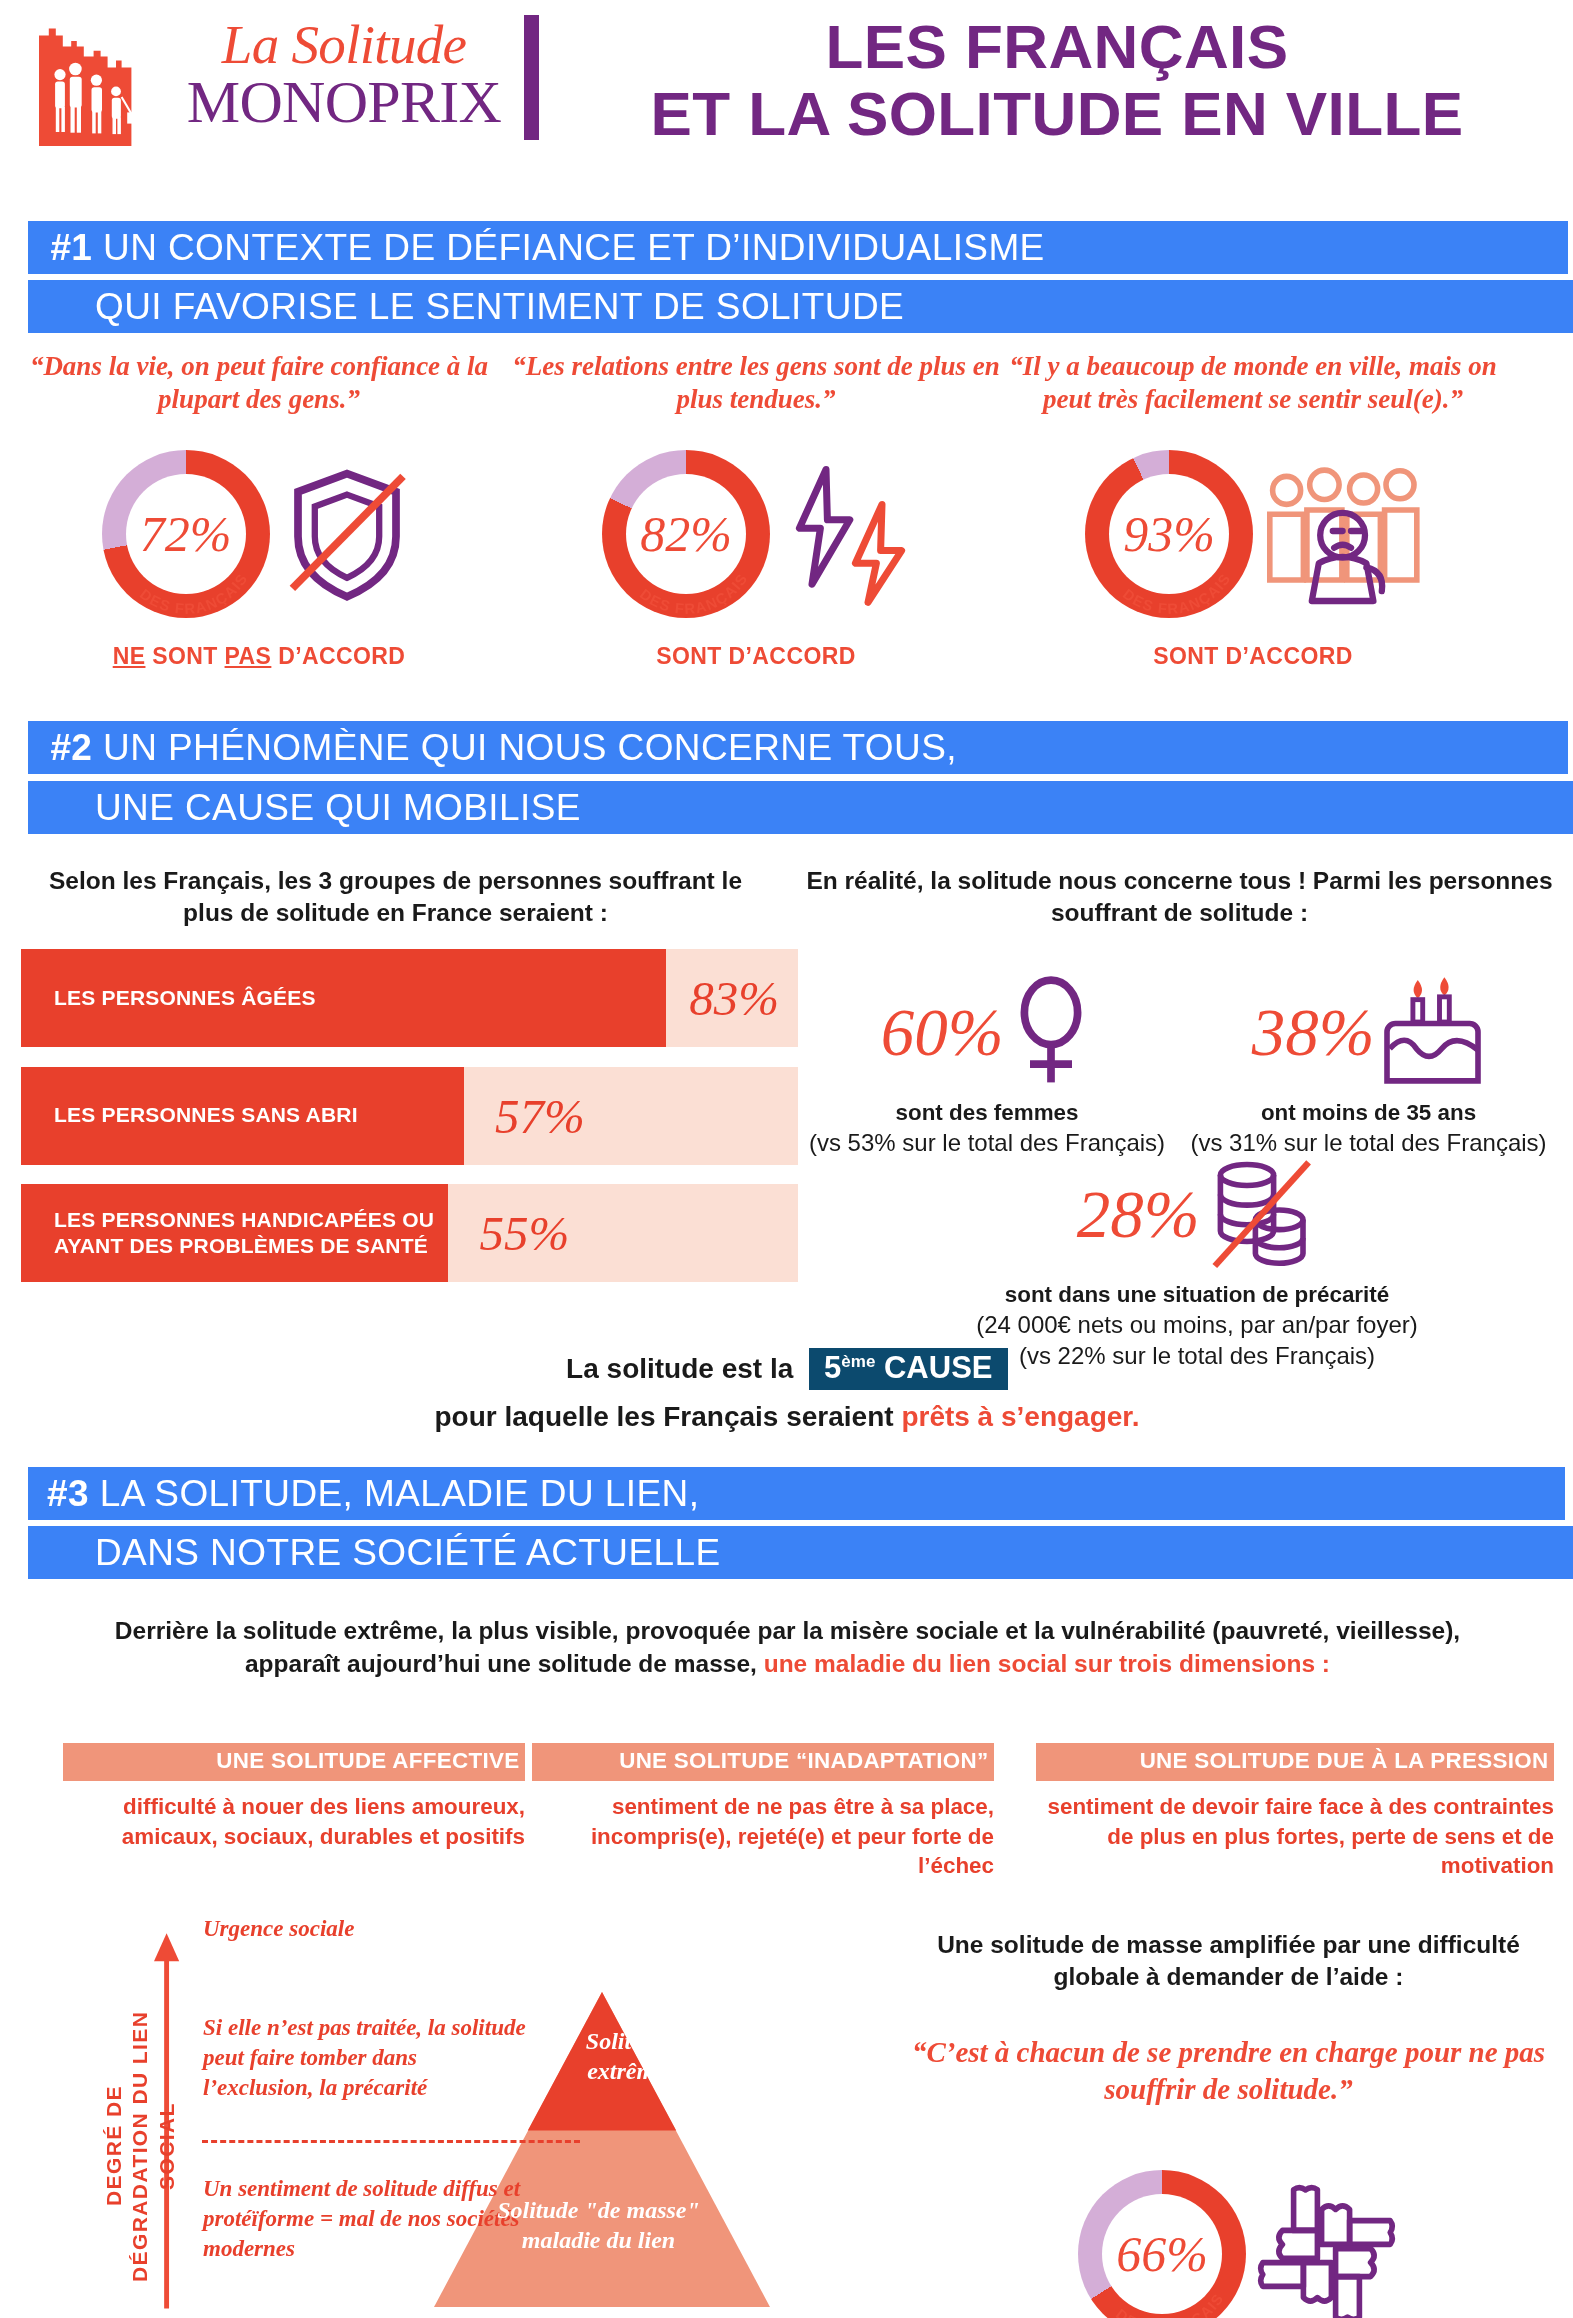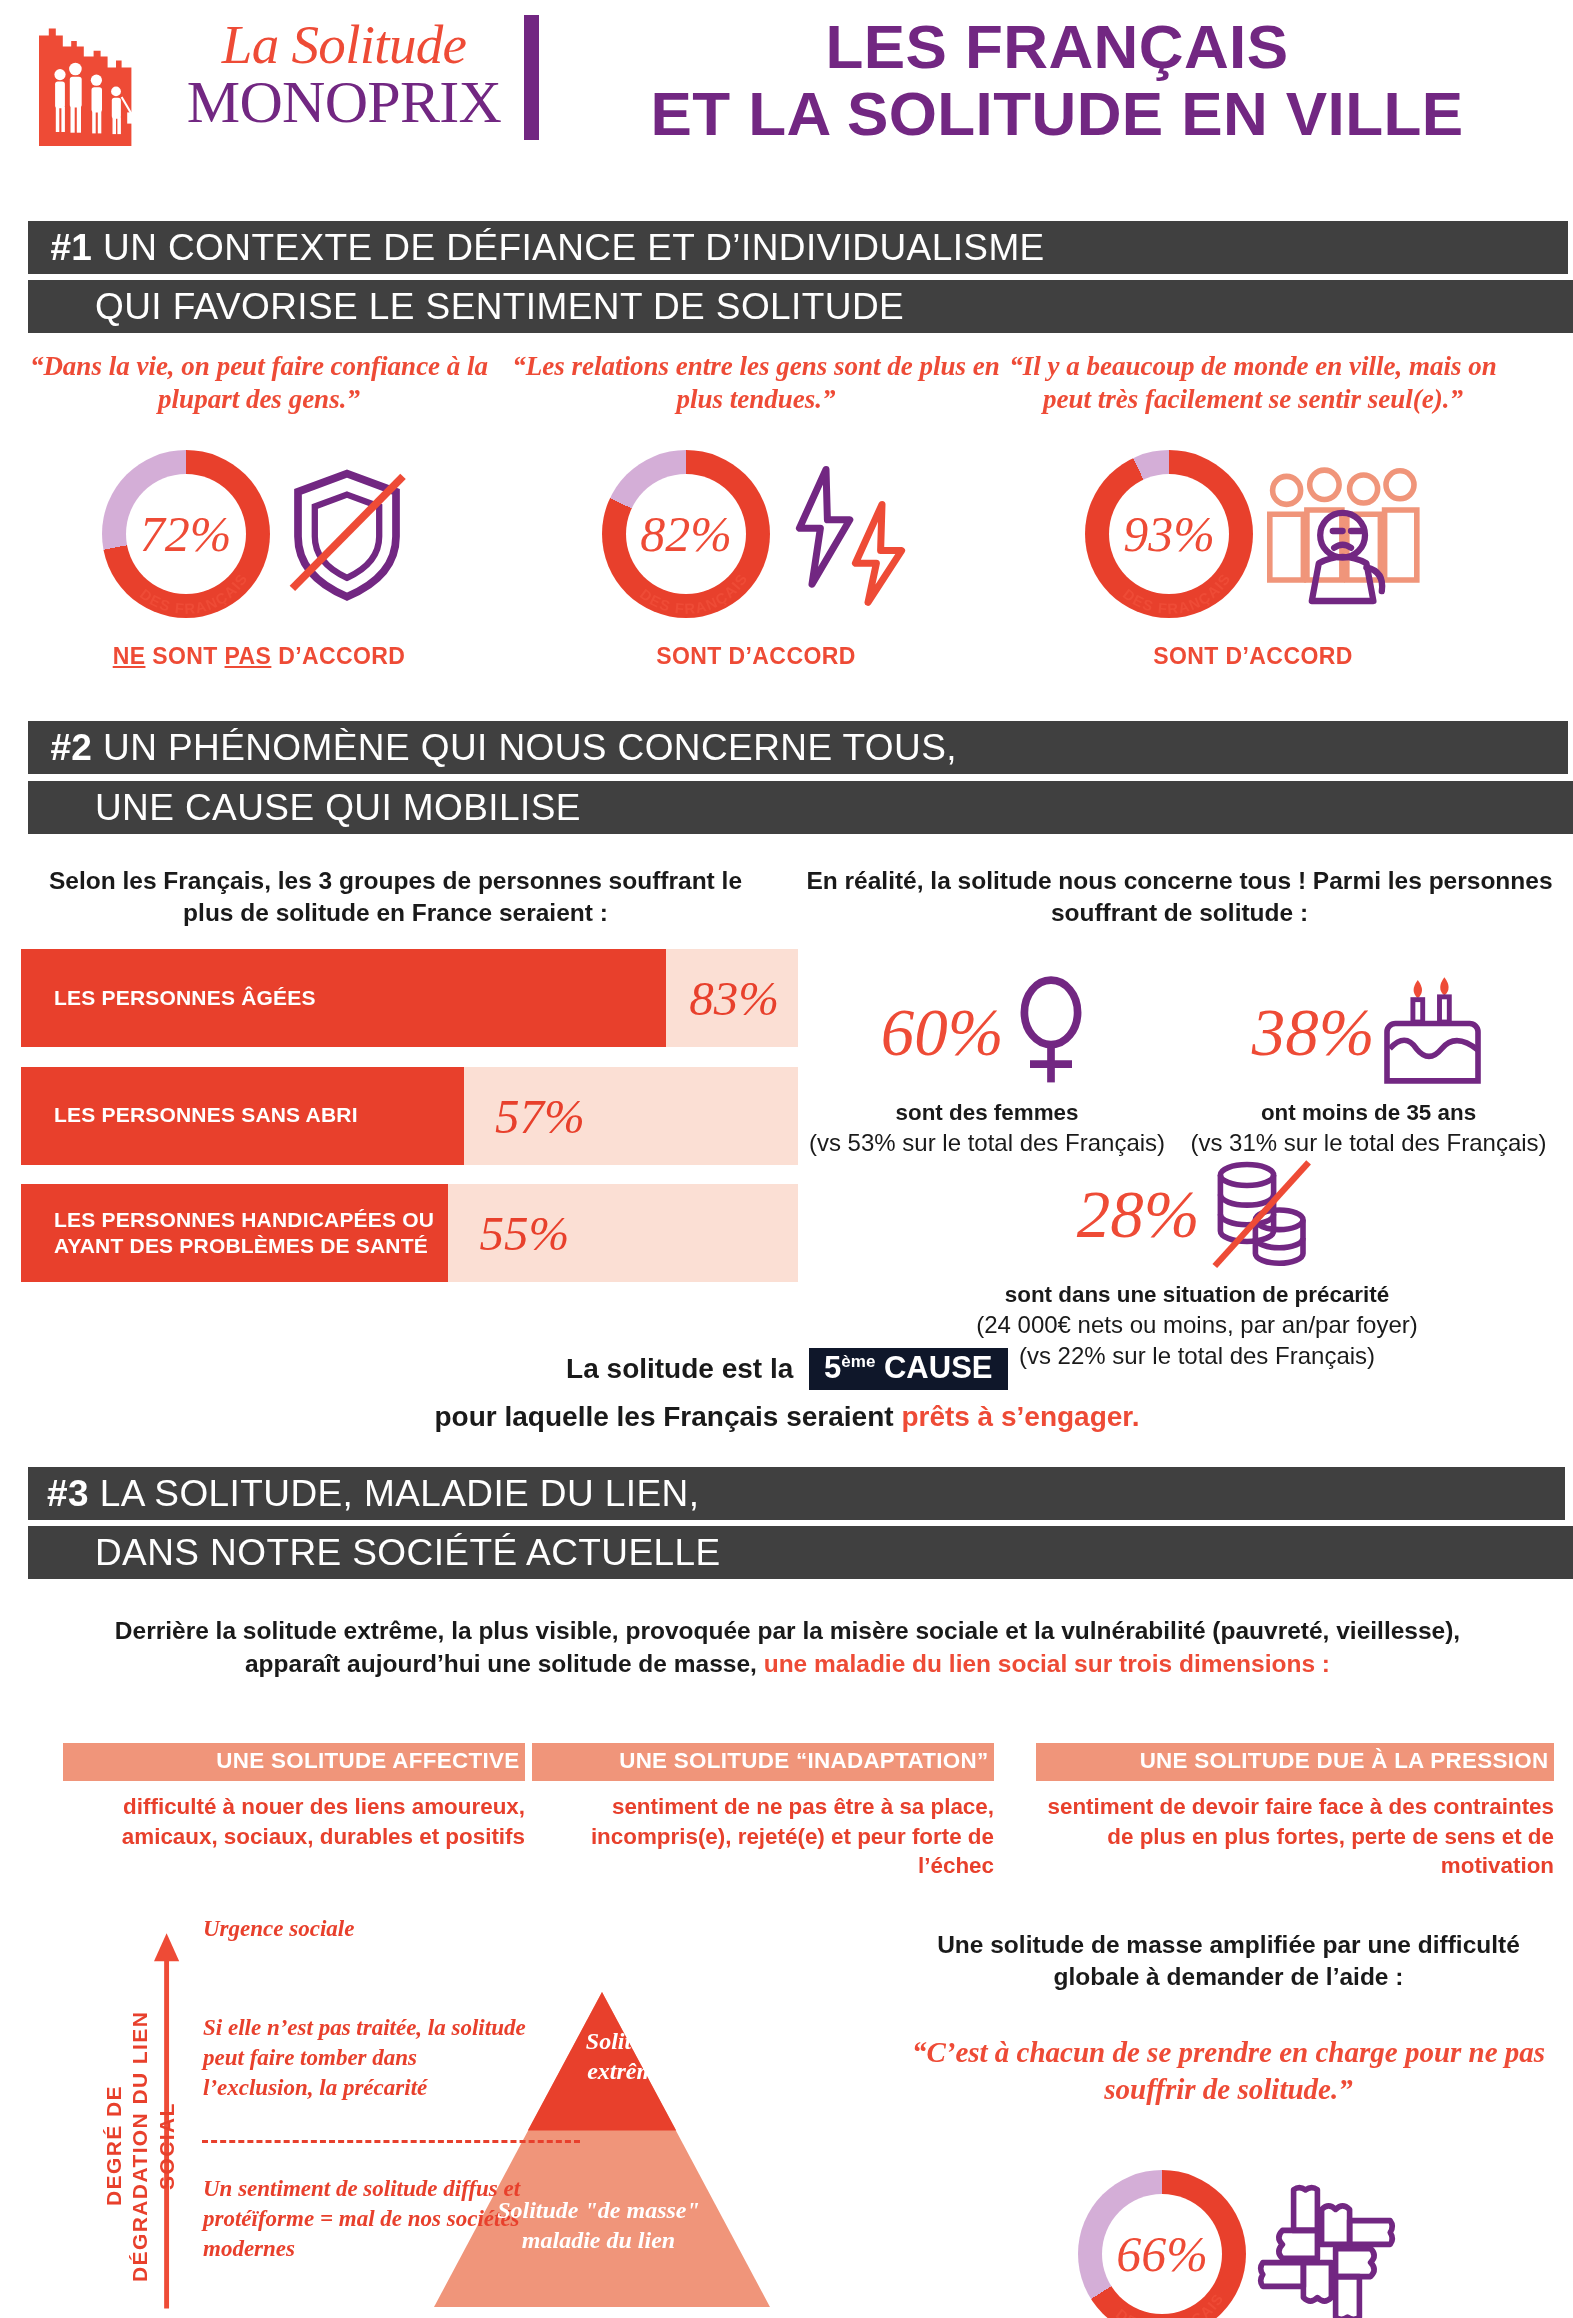--- a/index.html
+++ b/index.html
@@ -12,21 +12,21 @@
   .logo-mark{position:absolute;left:0;top:5.6px;width:126px;height:133px;}
   .logo-text{position:absolute;left:137px;top:9.8px;width:350px;text-align:center;}
   .logo-fond{font-family:"Liberation Serif",serif;font-style:italic;font-weight:400;font-size:55px;color:#EE4B36;line-height:1;letter-spacing:-0.7px;}
   .logo-mono{font-family:"Liberation Serif",serif;font-weight:400;font-size:60px;color:#722782;line-height:1.02;letter-spacing:-0.7px;}
   .header-rule{position:absolute;left:524px;top:15.4px;width:15.4px;height:125px;background:#722782;}
   .header-title{position:absolute;left:560px;top:14px;width:994px;text-align:center;
       font-weight:700;font-size:62px;line-height:1.08;color:#722782;letter-spacing:0.4px;}
   .header-title .l2{white-space:nowrap;}
 
   
-  .banner{position:absolute;background:#404040;color:#fff;display:flex;align-items:center;}
+  .banner{position:absolute;background:#3b82f6;color:#fff;display:flex;align-items:center;}
   .banner .txt{font-size:37px;line-height:1;letter-spacing:0.4px;font-weight:400;white-space:nowrap;}
   .banner .num{font-weight:700;}
   .bnr1a{left:28px;top:221px;width:1518px;height:53px;padding-left:22.4px;}
   .bnr1b{left:28px;top:280px;width:1518px;height:53px;padding-left:67px;}
   .bnr2a{left:28px;top:721px;width:1518px;height:53px;padding-left:22.4px;}
   .bnr2b{left:28px;top:781px;width:1518px;height:53px;padding-left:67px;}
   .bnr3a{left:28px;top:1467px;width:1518px;height:53px;padding-left:19px;}
   .bnr3b{left:28px;top:1526px;width:1518px;height:53px;padding-left:67px;}
 
   
@@ -64,21 +64,21 @@
   .kpi-num{font-family:"Liberation Serif",serif;font-style:italic;font-weight:400;font-size:67px;color:#EE4B36;line-height:1;}
   .kpi-lbl{font-weight:700;font-size:22.4px;color:#1a1a1a;line-height:1.25;}
   .kpi-sub{font-weight:400;font-size:24px;color:#1a1a1a;line-height:1.3;}
 
   .k60{left:805px;top:966px;width:364px;}
   .k38{left:1183px;top:966px;width:371px;}
   .k28{left:861px;top:1148px;width:672px;}
 
   .cause-line{position:absolute;left:0;top:1348px;width:1574px;text-align:center;}
   .cause-l1{display:flex;align-items:center;justify-content:center;gap:15.4px;font-weight:700;font-size:28px;color:#1a1a1a;}
-  .cause-badge{background:#0f172a;color:#fff;font-weight:700;font-size:31px;padding:4.2px 15.4px 7px;line-height:1;display:inline-block;}
+  .cause-badge{background:#0c4a6e;color:#fff;font-weight:700;font-size:31px;padding:4.2px 15.4px 7px;line-height:1;display:inline-block;}
   .cause-badge sup{font-size:17px;vertical-align:super;}
   .cause-l2{margin-top:11.2px;font-weight:700;font-size:28px;color:#1a1a1a;}
   .cause-l2 .hl{color:#EE4B36;}
 
   
   .s3-intro{position:absolute;left:63px;top:1614px;width:1449px;text-align:center;
       font-weight:700;font-size:24.5px;line-height:1.35;color:#1a1a1a;}
   .s3-intro .hl{color:#EE4B36;}
 
   .dim{position:absolute;top:1743px;width:462px;text-align:right;}

